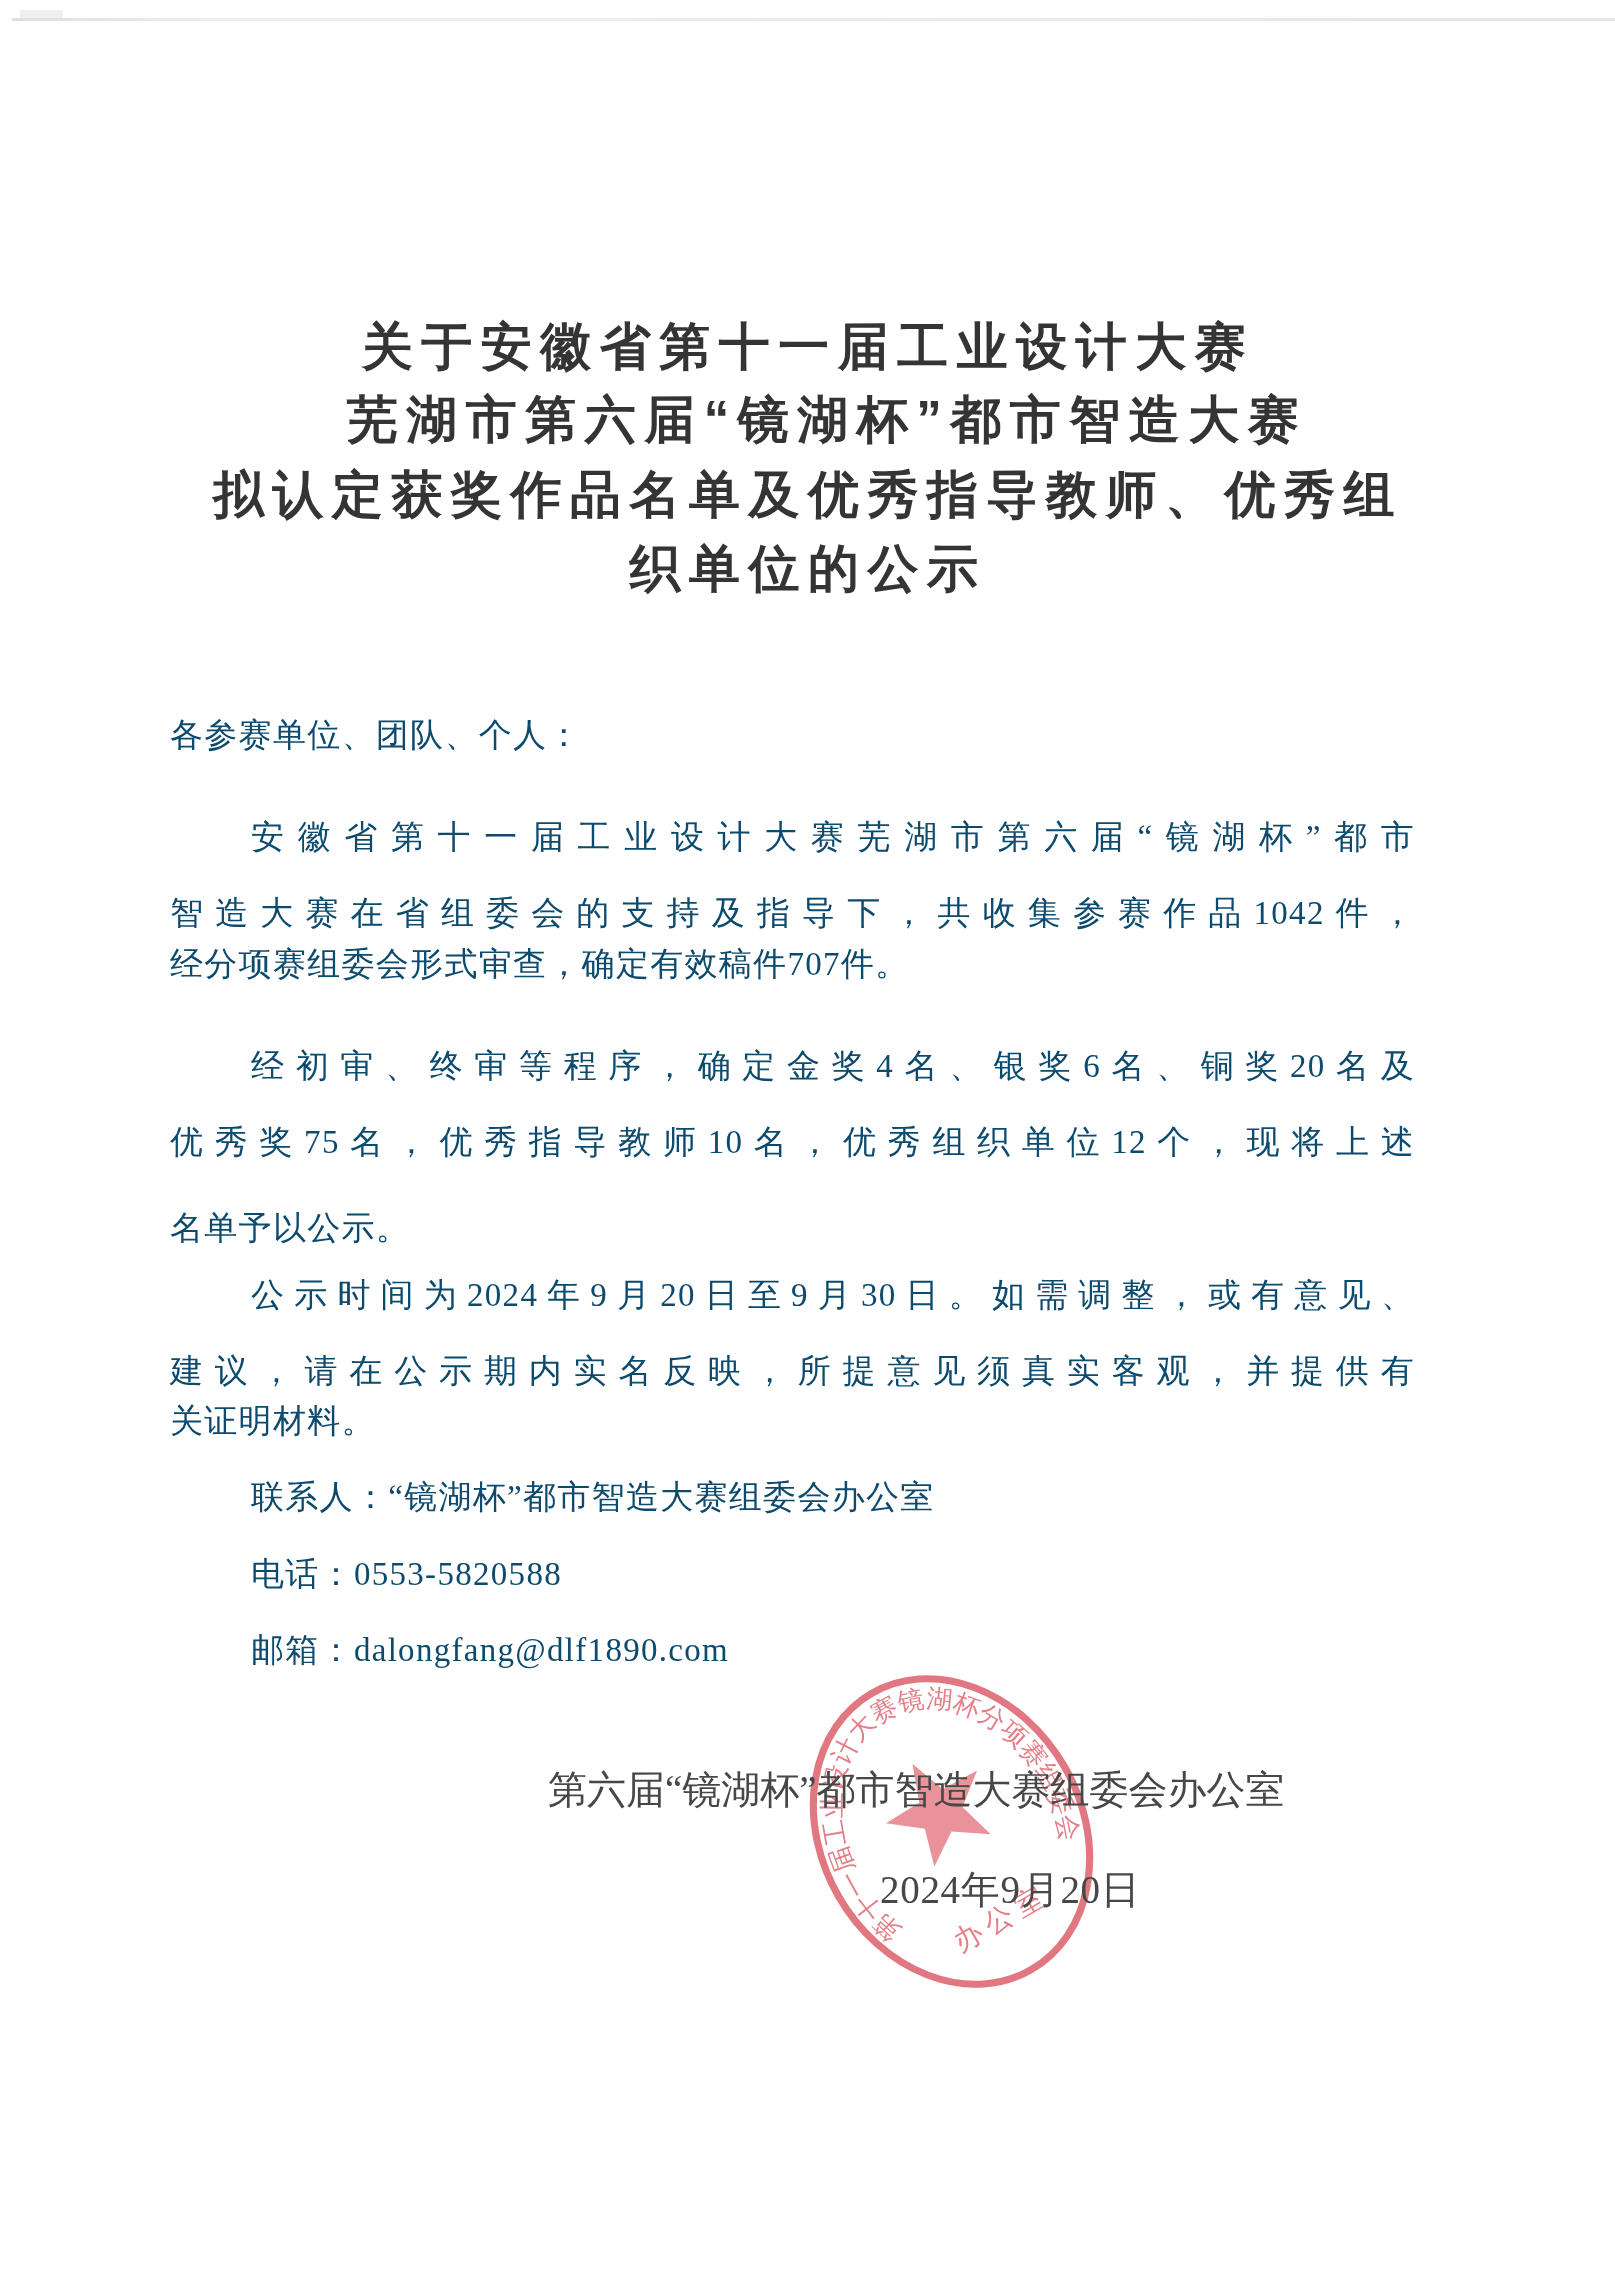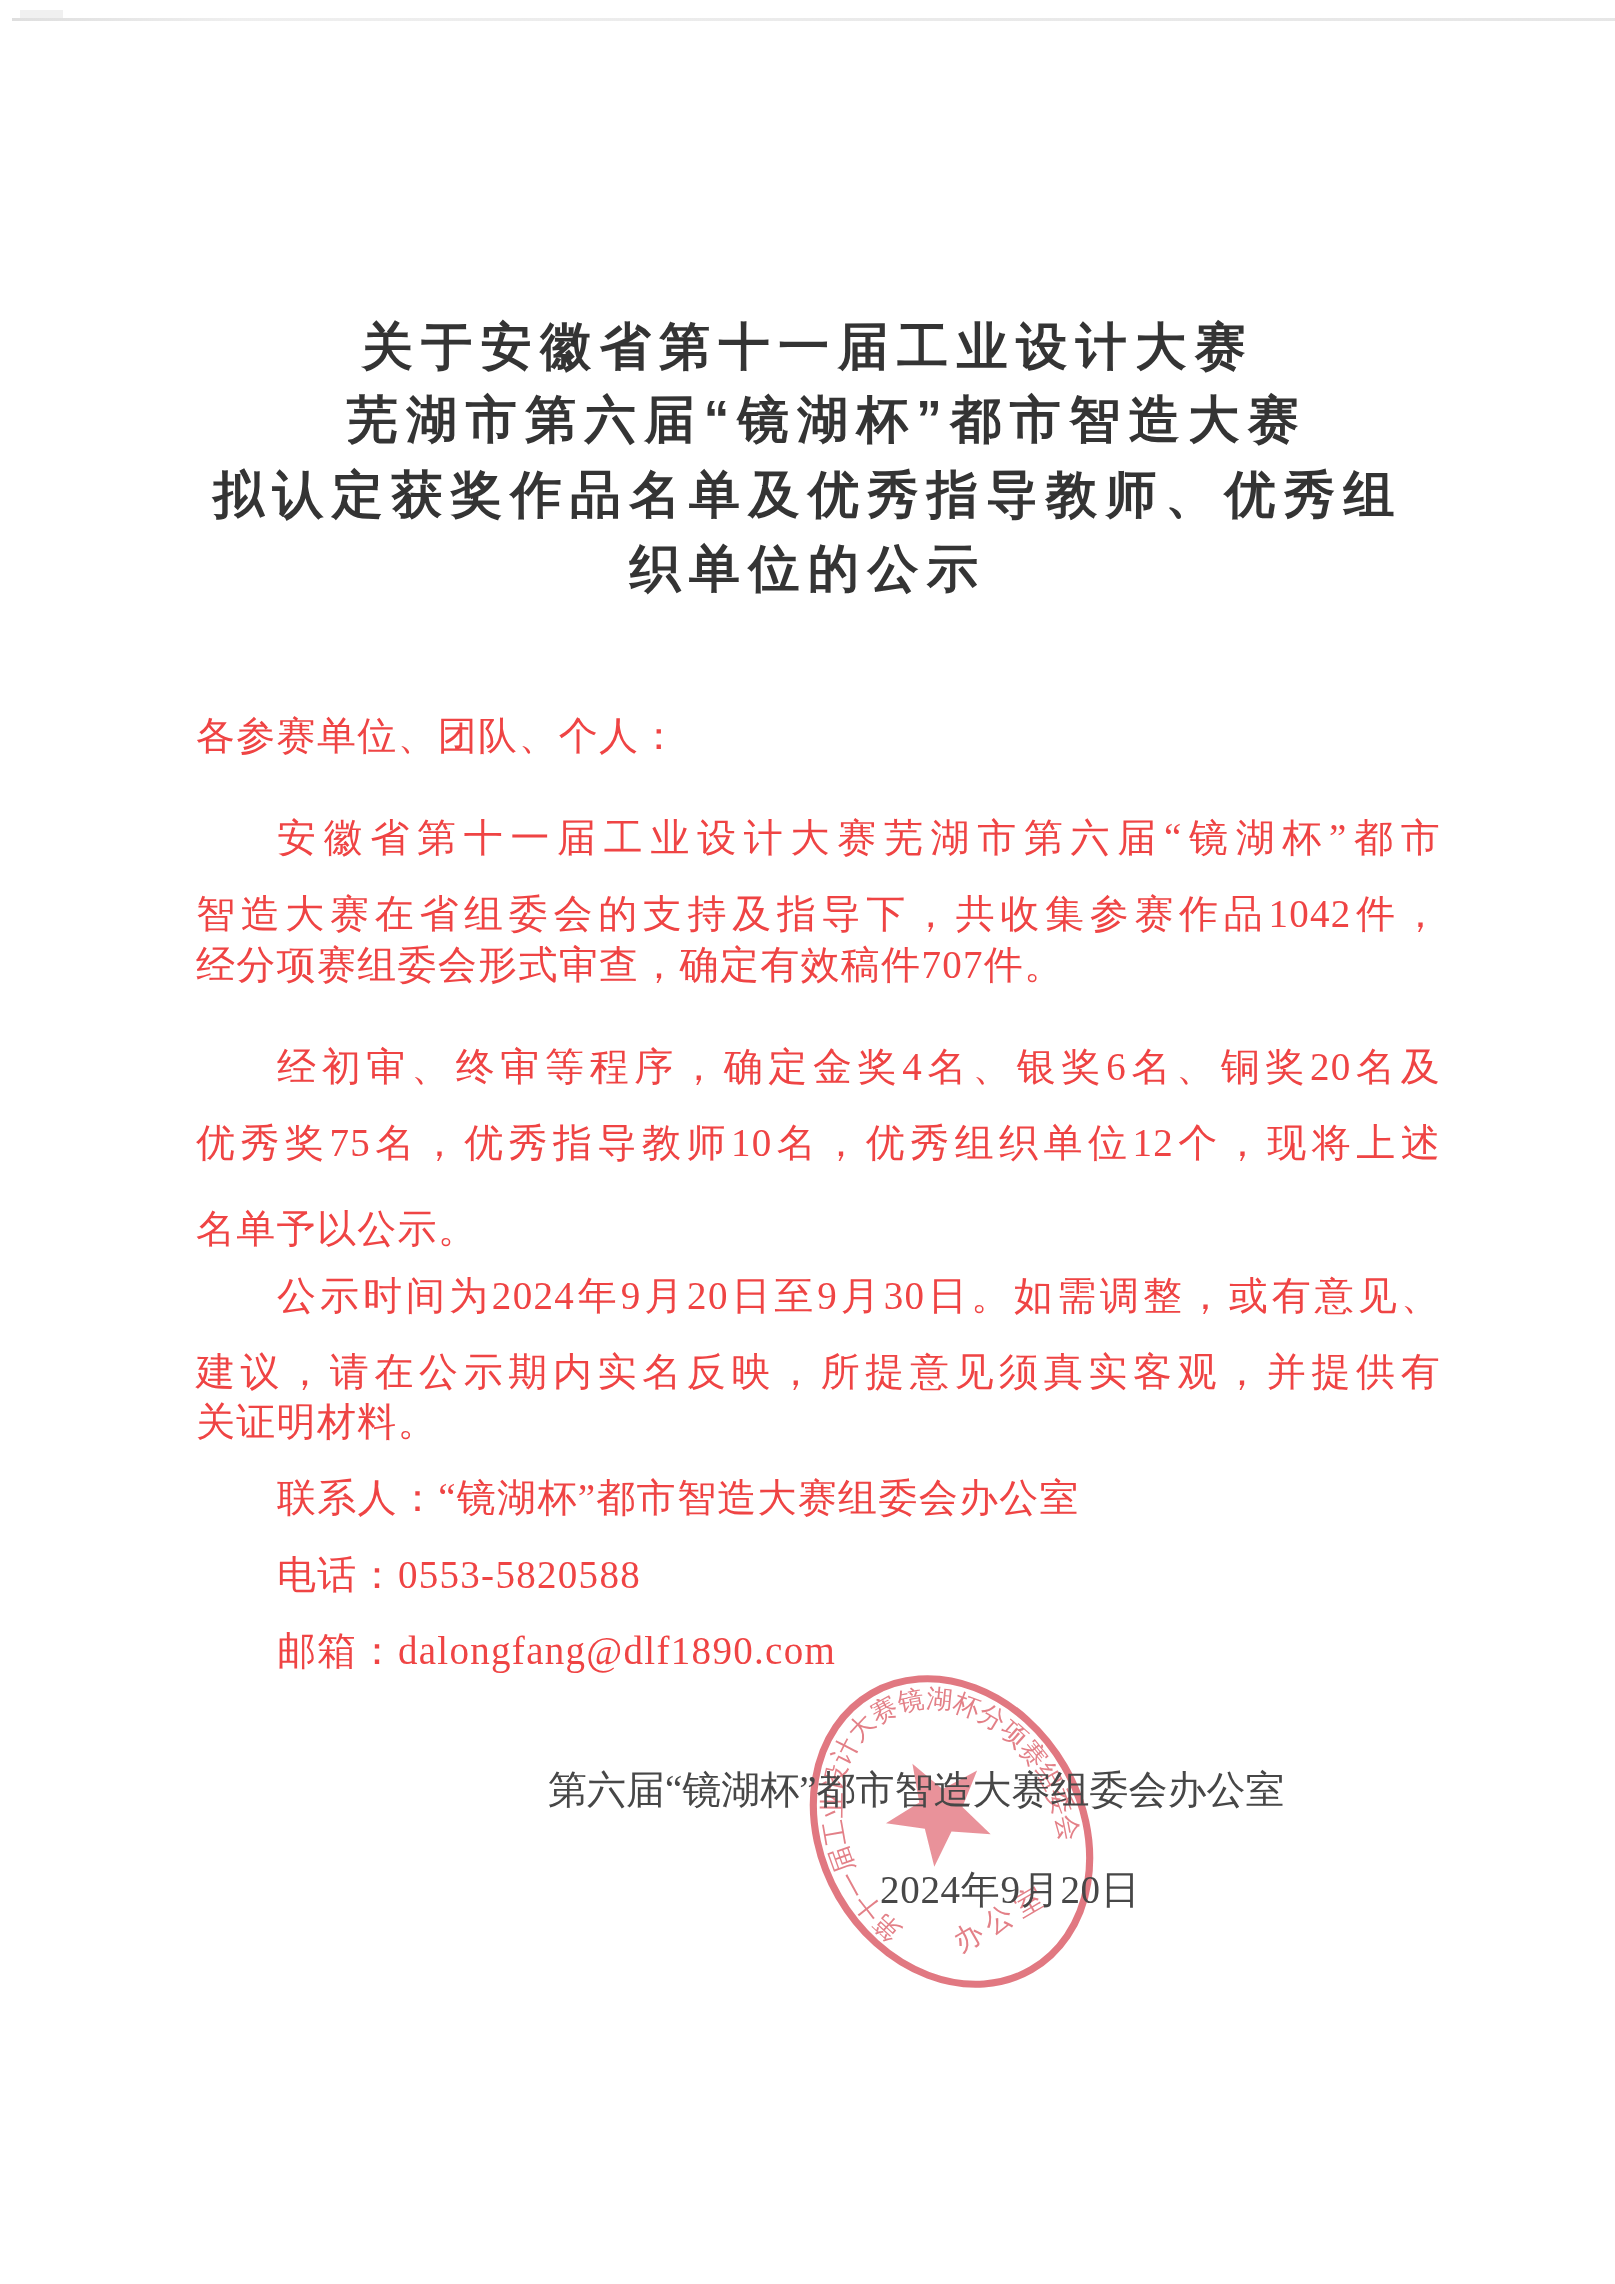--- a/index.html
+++ b/index.html
@@ -24,24 +24,24 @@
     text-align:center;
     font-family:"Liberation Sans",sans-serif;
     font-weight:700;
     font-size:51px;line-height:60px;
     letter-spacing:8.5px;
     color:#343434;
     z-index:2;
   }
   .t1{top:317px;} .t2{top:390px;padding-left:19px;} .t3{top:465px;} .t4{top:539px;}
   .body-line{
-    position:absolute;left:196px;width:1245px;height:76px;
-    font-size:39px;line-height:43px;
+    position:absolute;left:170px;width:1245px;height:76px;
+    font-size:33px;line-height:43px;
     letter-spacing:1.3px;
-    color:#ef4444;
+    color:#0c4a6e;
     white-space:nowrap;
     z-index:2;
   }
   .body-line.justify{
     white-space:normal;
     text-align:justify;
     text-align-last:justify;
     margin-top:26px;
   }
   .body-line.indent{ text-indent:81px; }

